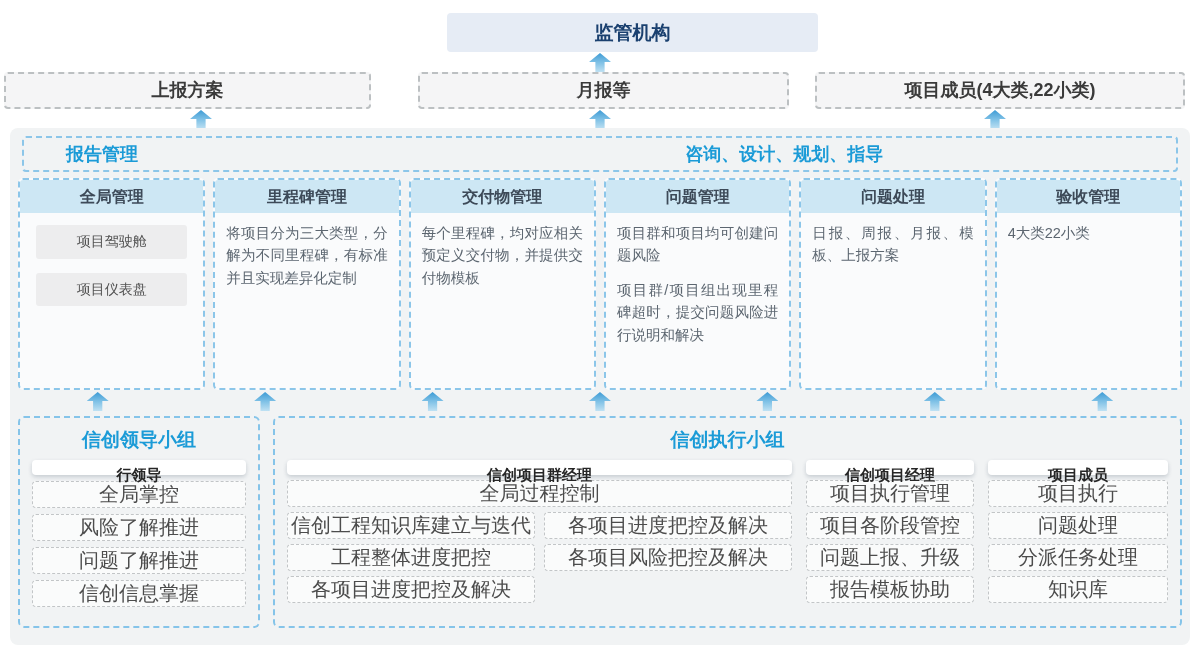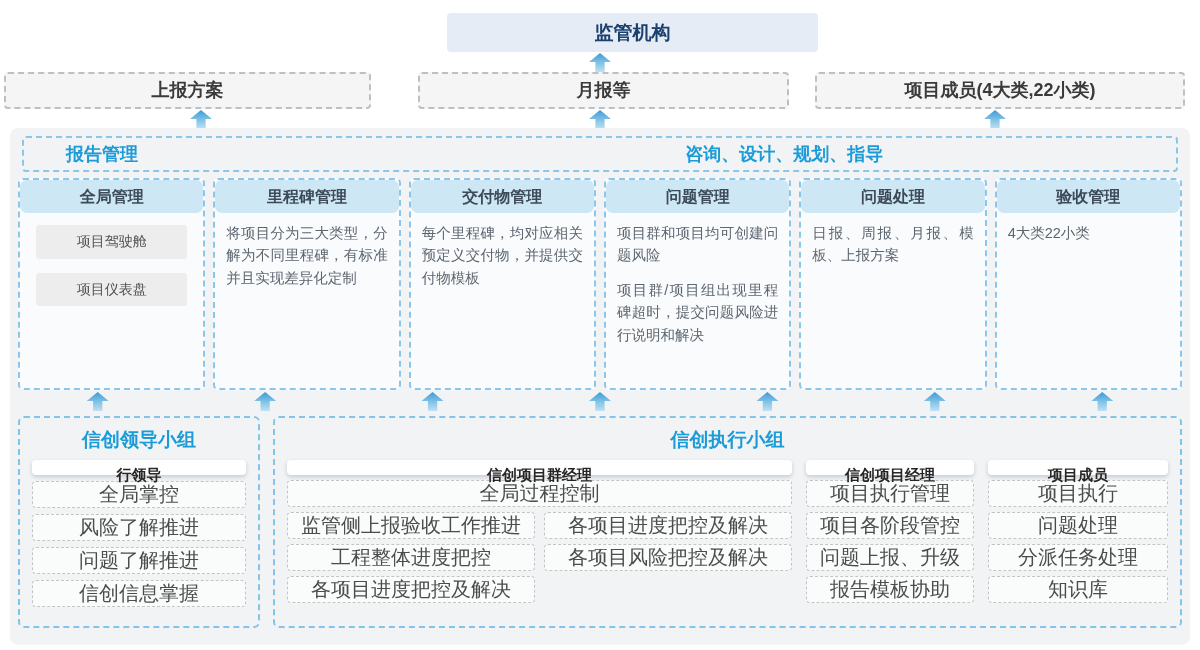--- a/index.html
+++ b/index.html
@@ -33,21 +33,21 @@
   .strip { position:absolute; left:12px; right:12px; top:8px; height:36px;
     border:2px dashed #8cc6e9; border-radius:4px; }
   .strip-left { position:absolute; left:42px; top:50%; transform:translateY(-50%);
     color:#1b9bd7; font-size:18px; font-weight:bold; }
   .strip-right { position:absolute; left:66%; top:50%; transform:translate(-50%,-50%);
     color:#1b9bd7; font-size:18px; font-weight:bold; white-space:nowrap; }
 
   .cols { position:absolute; left:8px; right:8px; top:50px; height:212px; display:flex; gap:8px; }
   .col { flex:1; border:2px dashed #8cc6e9; border-radius:5px; background:#fafbfc; overflow:hidden; }
   .col-head { height:33px; line-height:33px; background:#cde7f4; text-align:center;
-    font-weight:bold; font-size:16px; color:#3d4a58;border-radius:7px; }
+    font-weight:bold; font-size:16px; color:#3d4a58; }
   .col-body { padding:9px 11px 0; font-size:14.5px; color:#5c6670; line-height:1.55;
     text-align:justify; }
   .col-body p + p { margin-top:12px; }
   .pill { background:#ededee; border-radius:3px; text-align:center; padding:6px 0;
     margin:12px 5px 0; font-size:14px; color:#525252; }
   .pill + .pill { margin-top:14px; }
 
   .arrow-row { position:absolute; left:8px; right:8px; top:264px; height:22px; display:flex; gap:8px; }
   .arrow-cell { flex:1; display:flex; justify-content:center; }
 
@@ -180,21 +180,21 @@
       </div>
 
       <div class="group exec">
         <div class="group-title">信创执行小组</div>
         <div class="exec-grid">
 
           <div class="pmg">
             <div class="role-card">信创项目群经理</div>
             <div class="ditem">全局过程控制</div>
             <div class="pmg-grid">
-              <div class="ditem">监管侧上报验收工作推进</div>
+              <div class="ditem">信创工程知识库建立与迭代</div>
               <div class="ditem">各项目进度把控及解决</div>
               <div class="ditem">工程整体进度把控</div>
               <div class="ditem">各项目风险把控及解决</div>
               <div class="ditem">各项目进度把控及解决</div>
             </div>
           </div>
 
           <div class="pmcol">
             <div class="role-card">信创项目经理</div>
             <div class="ditem">项目执行管理</div>

